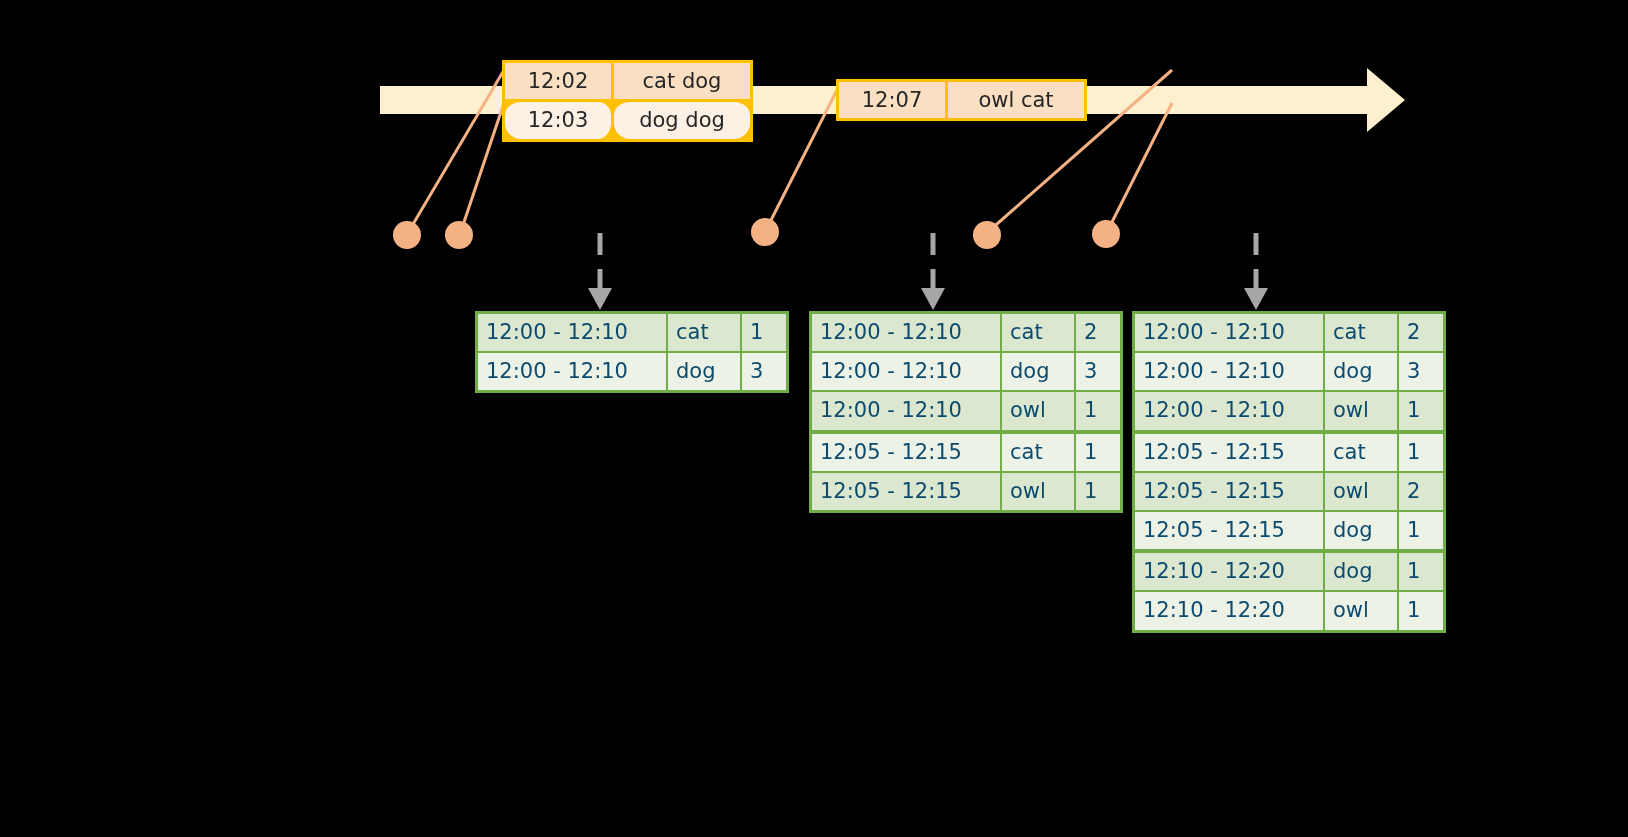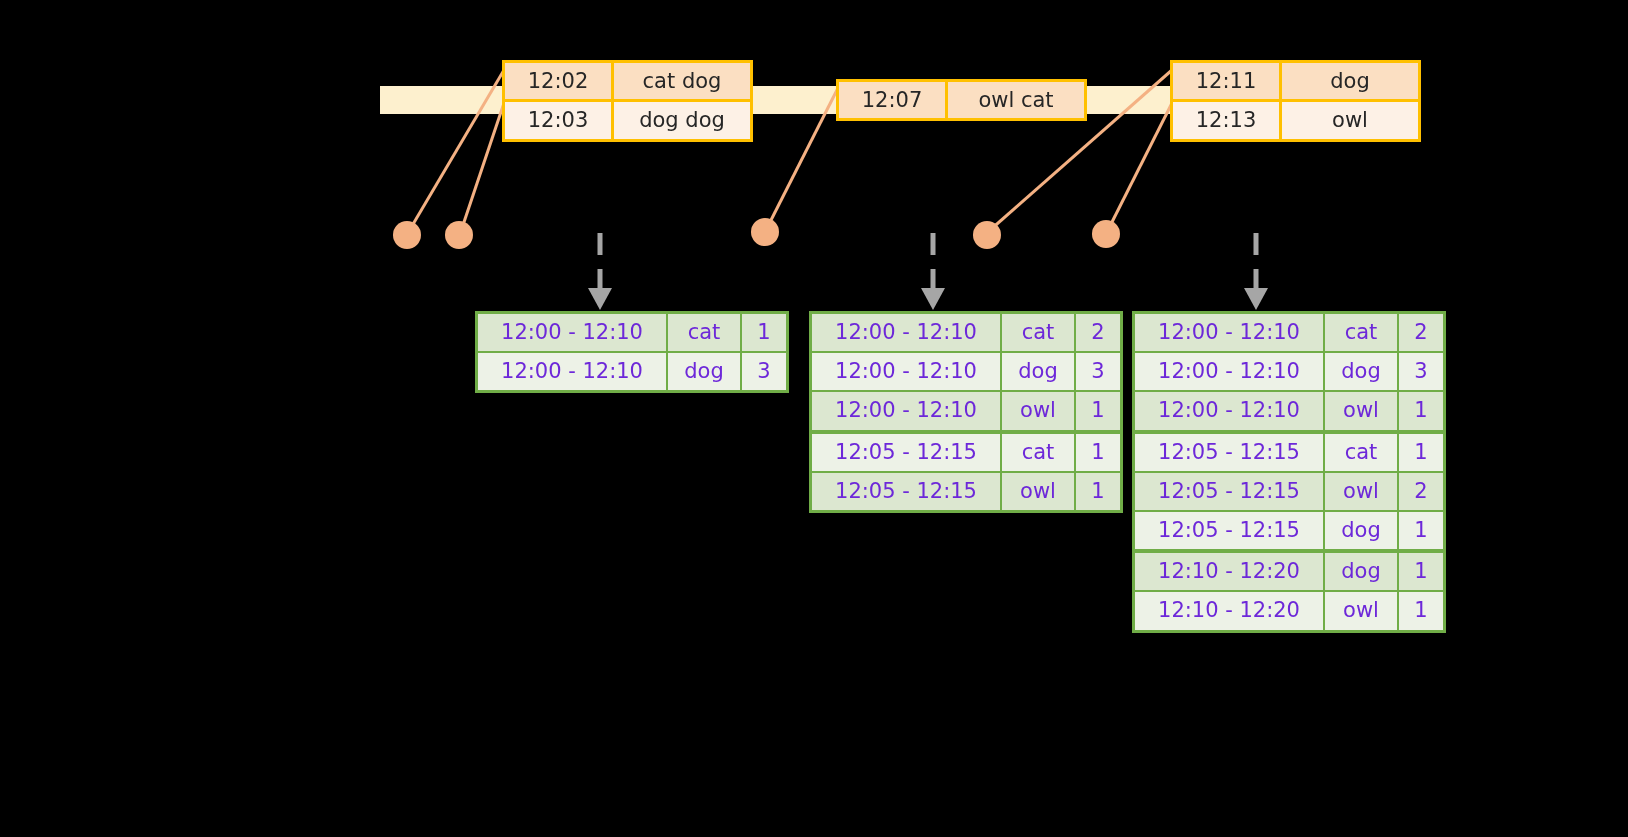--- a/index.html
+++ b/index.html
@@ -45,38 +45,38 @@
     text-align: center;
     padding: 5px 10px;
     border: 0;
     white-space: nowrap;
     line-height: 1.25;
   }
   .ev-r0 td { background: #FBDFC2; }
   .ev-r1 td { background: #FDF1E6; }
   .ev-r0 td.c1 { border-right: 3px solid #FFC000; }
   .ev-r1 td.c1 { border-right: 3px solid #FFC000; }
-  .ev-r1 td { border-top: 3px solid #FFC000; }
+  .ev-r1 td { border-top: 3px solid #FFC000; border-radius: 16px; }
   .ev-time { width: 86px; }
   .ev-words { width: 116px; }
 
   
   .result-table {
     position: absolute;
     border-collapse: separate;
     border-spacing: 0;
     background: #70AD47;
     border: 3px solid #70AD47;
     z-index: 5;
   }
   .result-table td {
     font-family: "DejaVu Sans", sans-serif;
     font-size: 21px;
-    color: #6d28d9;
-    text-align: center;
+    color: #0c4a6e;
+    text-align: left;
     padding: 6px 8px;
     white-space: nowrap;
     line-height: 1.2;
     border-right: 2px solid #70AD47;
     border-bottom: 2px solid #70AD47;
   }
   .result-table td.last-col { border-right: 0; }
   .result-table tr.last-row td { border-bottom: 0; }
   .result-table tr.shade-a td { background: #DCE7D0; }
   .result-table tr.shade-b td { background: #EDF2E7; }
@@ -143,32 +143,20 @@
 
   <table class="event-table" id="event-box-2" style="left:836px; top:79px;">
     <tbody>
       <tr class="ev-r0">
         <td class="c1 ev-time">12:07</td>
         <td class="c2 ev-words">owl cat</td>
       </tr>
     </tbody>
   </table>
 
-  <table class="event-table" id="event-box-3" style="left:1170px; top:60px;">
-    <tbody>
-      <tr class="ev-r0">
-        <td class="c1 ev-time">12:11</td>
-        <td class="c2 ev-words">dog</td>
-      </tr>
-      <tr class="ev-r1">
-        <td class="c1 ev-time">12:13</td>
-        <td class="c2 ev-words">owl</td>
-      </tr>
-    </tbody>
-  </table>
 
   <table class="result-table" id="result-table-1" style="left:475px; top:311px;">
       <tbody>
         <tr class="shade-a">
           <td class="rt-win">12:00 - 12:10</td>
           <td class="rt-word">cat</td>
           <td class="rt-cnt last-col">1</td>
         </tr>
         <tr class="shade-b last-row">
           <td class="rt-win">12:00 - 12:10</td>

